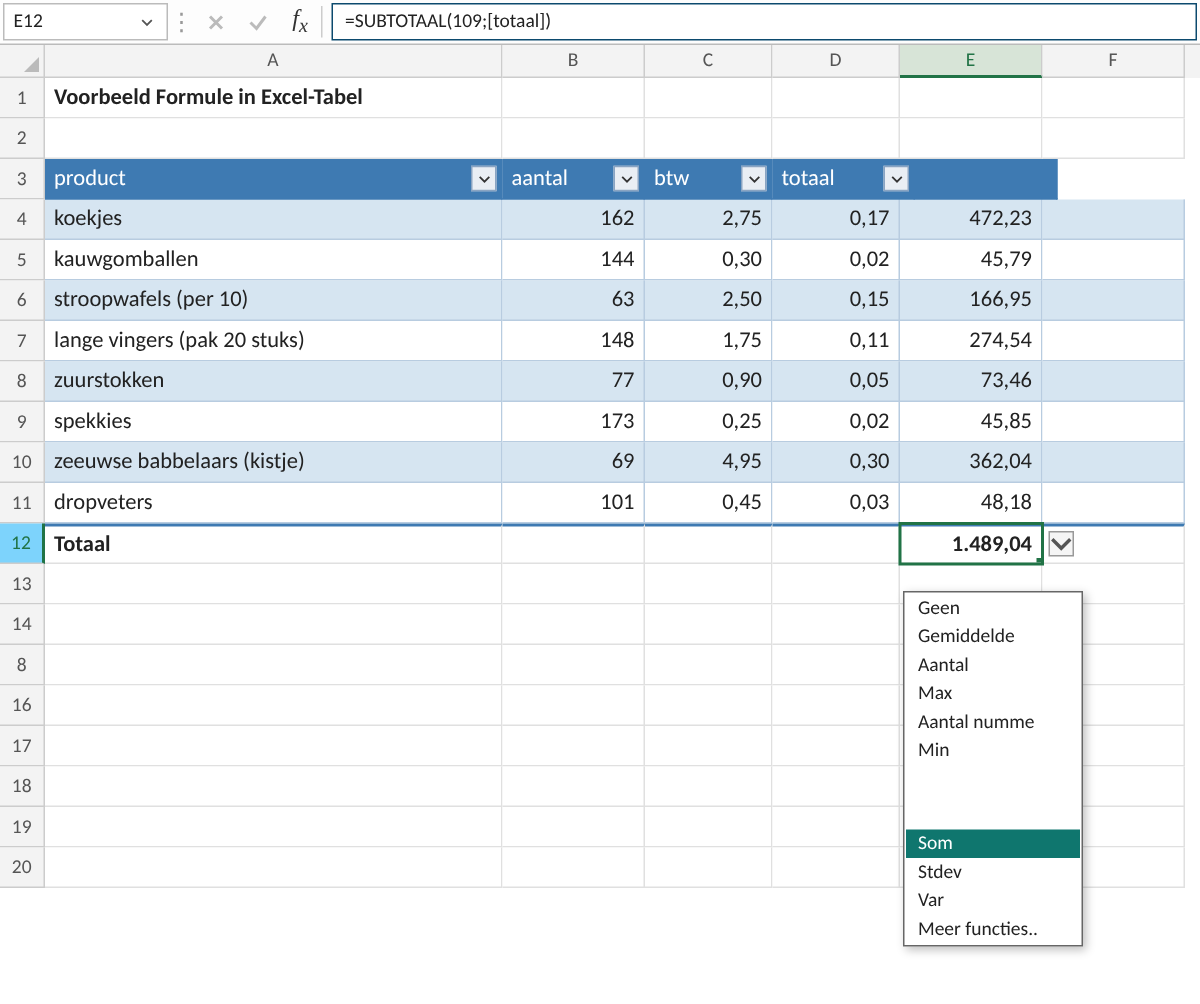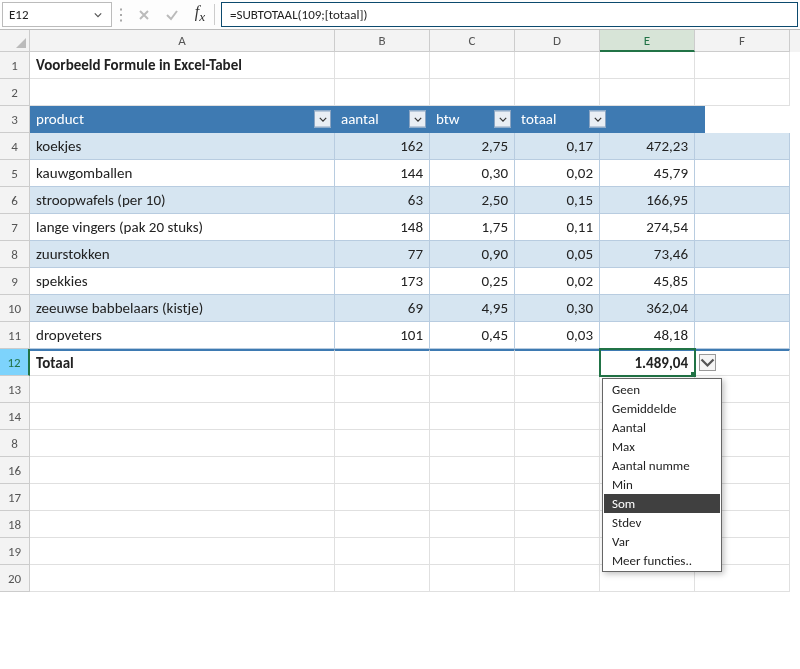--- a/index.html
+++ b/index.html
@@ -193,22 +193,23 @@
     padding:1px;
     z-index:10;
     min-width:120px;
   }
   .menu-item {
     padding: 1px 8px;
     line-height:17px;
     white-space:nowrap;
   }
   .menu-item.sel {
-    background:#404040;
+    background:#0f766e;
     color:#fff;
+    margin-top:43px;
   }
 </style>
 </head>
 <body>
 
 <div class="formula-bar">
   <div class="name-box">
     <span>E12</span>
     <div class="nb-drop">
       <svg viewBox="0 0 10 10">
@@ -443,21 +444,21 @@
         <div class="cell cF"></div>
       </div>
     </div>
 
   <div class="total-drop" id="total-drop" style="left: 699px; top: 324px;">
     <svg viewBox="0 0 10 10">
         <path d="M1 3 L5 7 L9 3" fill="none" stroke="#555" stroke-width="1.5"></path>
       </svg>
   </div>
 
-  <div class="menu" id="menu" style="left: 602px; top: 348px;">
+  <div class="menu" id="menu" style="left: 602px; top: 364px;">
       <div class="menu-item">Geen</div>
       <div class="menu-item">Gemiddelde</div>
       <div class="menu-item">Aantal</div>
       <div class="menu-item">Max</div>
       <div class="menu-item">Aantal numme</div>
       <div class="menu-item">Min</div>
       <div class="menu-item sel">Som</div>
       <div class="menu-item">Stdev</div>
       <div class="menu-item">Var</div>
       <div class="menu-item">Meer functies..</div>

